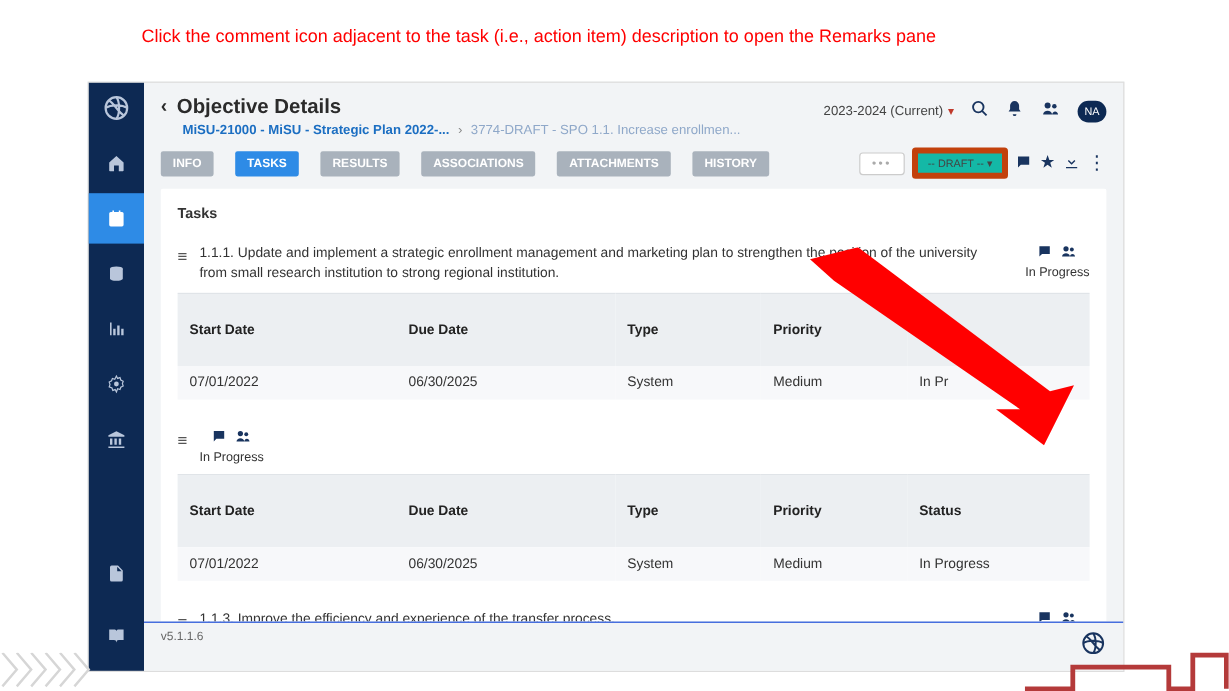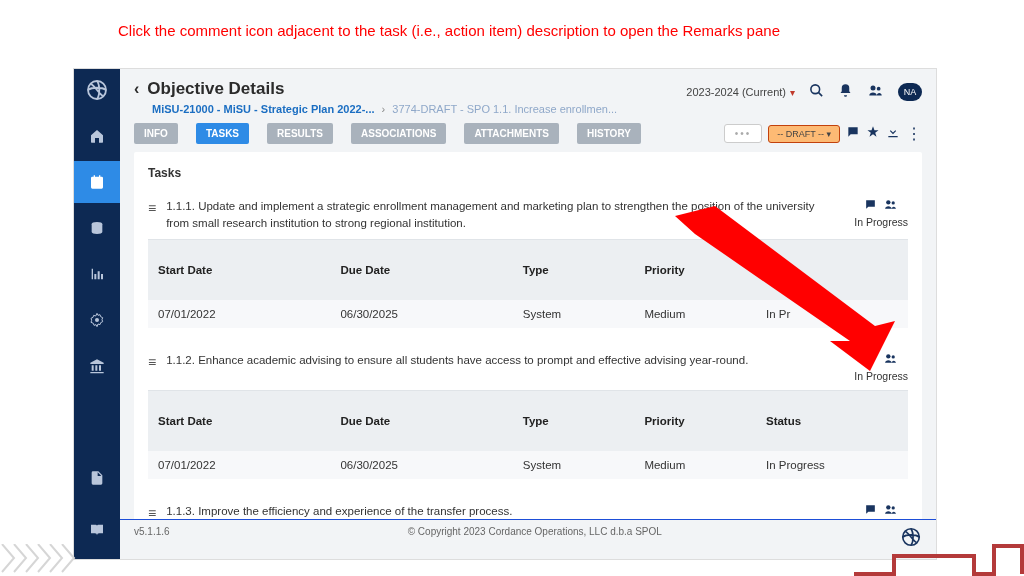--- a/index.html
+++ b/index.html
@@ -23,21 +23,21 @@
   .topbar-right { display: flex; align-items: center; gap: 14px; margin-top: 4px; }
   .period-select { font-size: 11px; color: #444; display: flex; align-items: center; gap: 4px; }
   .period-select .caret { color: #c0392b; font-size: 10px; }
   .top-icon { color: #19345f; font-size: 15px; }
   .avatar { width: 24px; height: 18px; border-radius: 9px; background: #0d2953; color: #fff; font-size: 9px; font-weight: 400; display: flex; align-items: center; justify-content: center; }
   .tabs-row { display: flex; align-items: center; padding: 2px 14px 8px 14px; gap: 18px; }
   .tab-btn { font-size: 10px; font-weight: 600; color: #fff; background: #a9b2bc; border: none; padding: 5px 10px; border-radius: 2px; }
   .tab-btn.active { background: #2e8be6; }
   .tabs-right { margin-left: auto; display: flex; align-items: center; gap: 6px; }
   .dots-btn { background: #fff; border: 1px solid #ccc; border-radius: 3px; padding: 3px 10px; color: #aaa; font-size: 10px; letter-spacing: 2px; }
-  .draft-select { background: #fdba74; border: 1px solid #c2410c; border-radius: 3px; padding: 3px 8px; font-size: 9px; color: #444; }
+  .draft-select { background: #14b8a6; border: 5px solid #c2410c; border-radius: 3px; padding: 3px 8px; font-size: 9px; color: #444; }
   .action-icon { color: #19345f; font-size: 14px; }
   .content { flex: 1; padding: 0 14px 0 14px; overflow: hidden; }
   .panel { background: #fff; border-radius: 2px; padding: 0; }
   .panel-title { font-size: 12px; font-weight: 700; color: #333; padding: 14px 14px 10px 14px; }
   .task-block { padding: 0 14px 8px 14px; }
   .task-header { display: flex; align-items: flex-start; gap: 10px; padding: 8px 0; }
   .drag-icon { color: #555; font-size: 14px; flex-shrink: 0; margin-top: 2px; }
   .task-desc { font-size: 11.5px; color: #333; line-height: 1.45; flex: 1; padding-right: 10px; }
   .task-actions { display: flex; flex-direction: column; align-items: center; gap: 2px; flex-shrink: 0; }
   .task-action-icons { display: flex; gap: 6px; color: #19345f; font-size: 13px; }
@@ -221,21 +221,20 @@
               <td>Medium</td>
               <td>In Pr</td>
             </tr>
           </tbody>
             </table>
         </div>
 
         <div class="task-block" style="margin-top:8px">
           <div class="task-header">
             <span class="drag-icon">≡</span>
-            <div class="task-desc">1.1.2. Enhance academic advising to ensure all students have access to prompt and effective advising year-round.</div>
             <div class="task-actions">
               <div class="task-action-icons">
                 <span><svg width="13" height="13" viewBox="0 0 24 24" fill="currentColor">
                       <path d="M4 4h16v12H8l-4 4V4z"></path>
                     </svg></span>
                 <span><svg width="15" height="13" viewBox="0 0 24 24" fill="currentColor">
                       <circle cx="8" cy="8" r="4"></circle>
                       <circle cx="17" cy="9" r="3"></circle>
                       <path d="M2 20c0-3 3-5 6-5s6 2 6 5M14 20c0-2 2-4 4-4s4 2 4 4"></path>
                     </svg></span>
@@ -281,21 +280,20 @@
               <div class="task-status-badge">In Progress</div>
             </div>
           </div>
         </div>
 
       </div>
     </div>
 
     <div class="footer">
       <span>v5.1.1.6</span>
-      <span>© Copyright 2023 Cordance Operations, LLC d.b.a SPOL</span>
       <span class="footer-logo">
         <svg width="22" height="22" viewBox="0 0 24 24">
             <g fill="none" stroke="#19345f" stroke-width="1.8">
               <circle cx="12" cy="12" r="9"></circle>
               <path d="M12 3c3 4 3 14 0 18M3 12c4-3 14-3 18 0M6 6c4 2 8 10 12 12"></path>
             </g>
           </svg>
       </span>
     </div>
 

